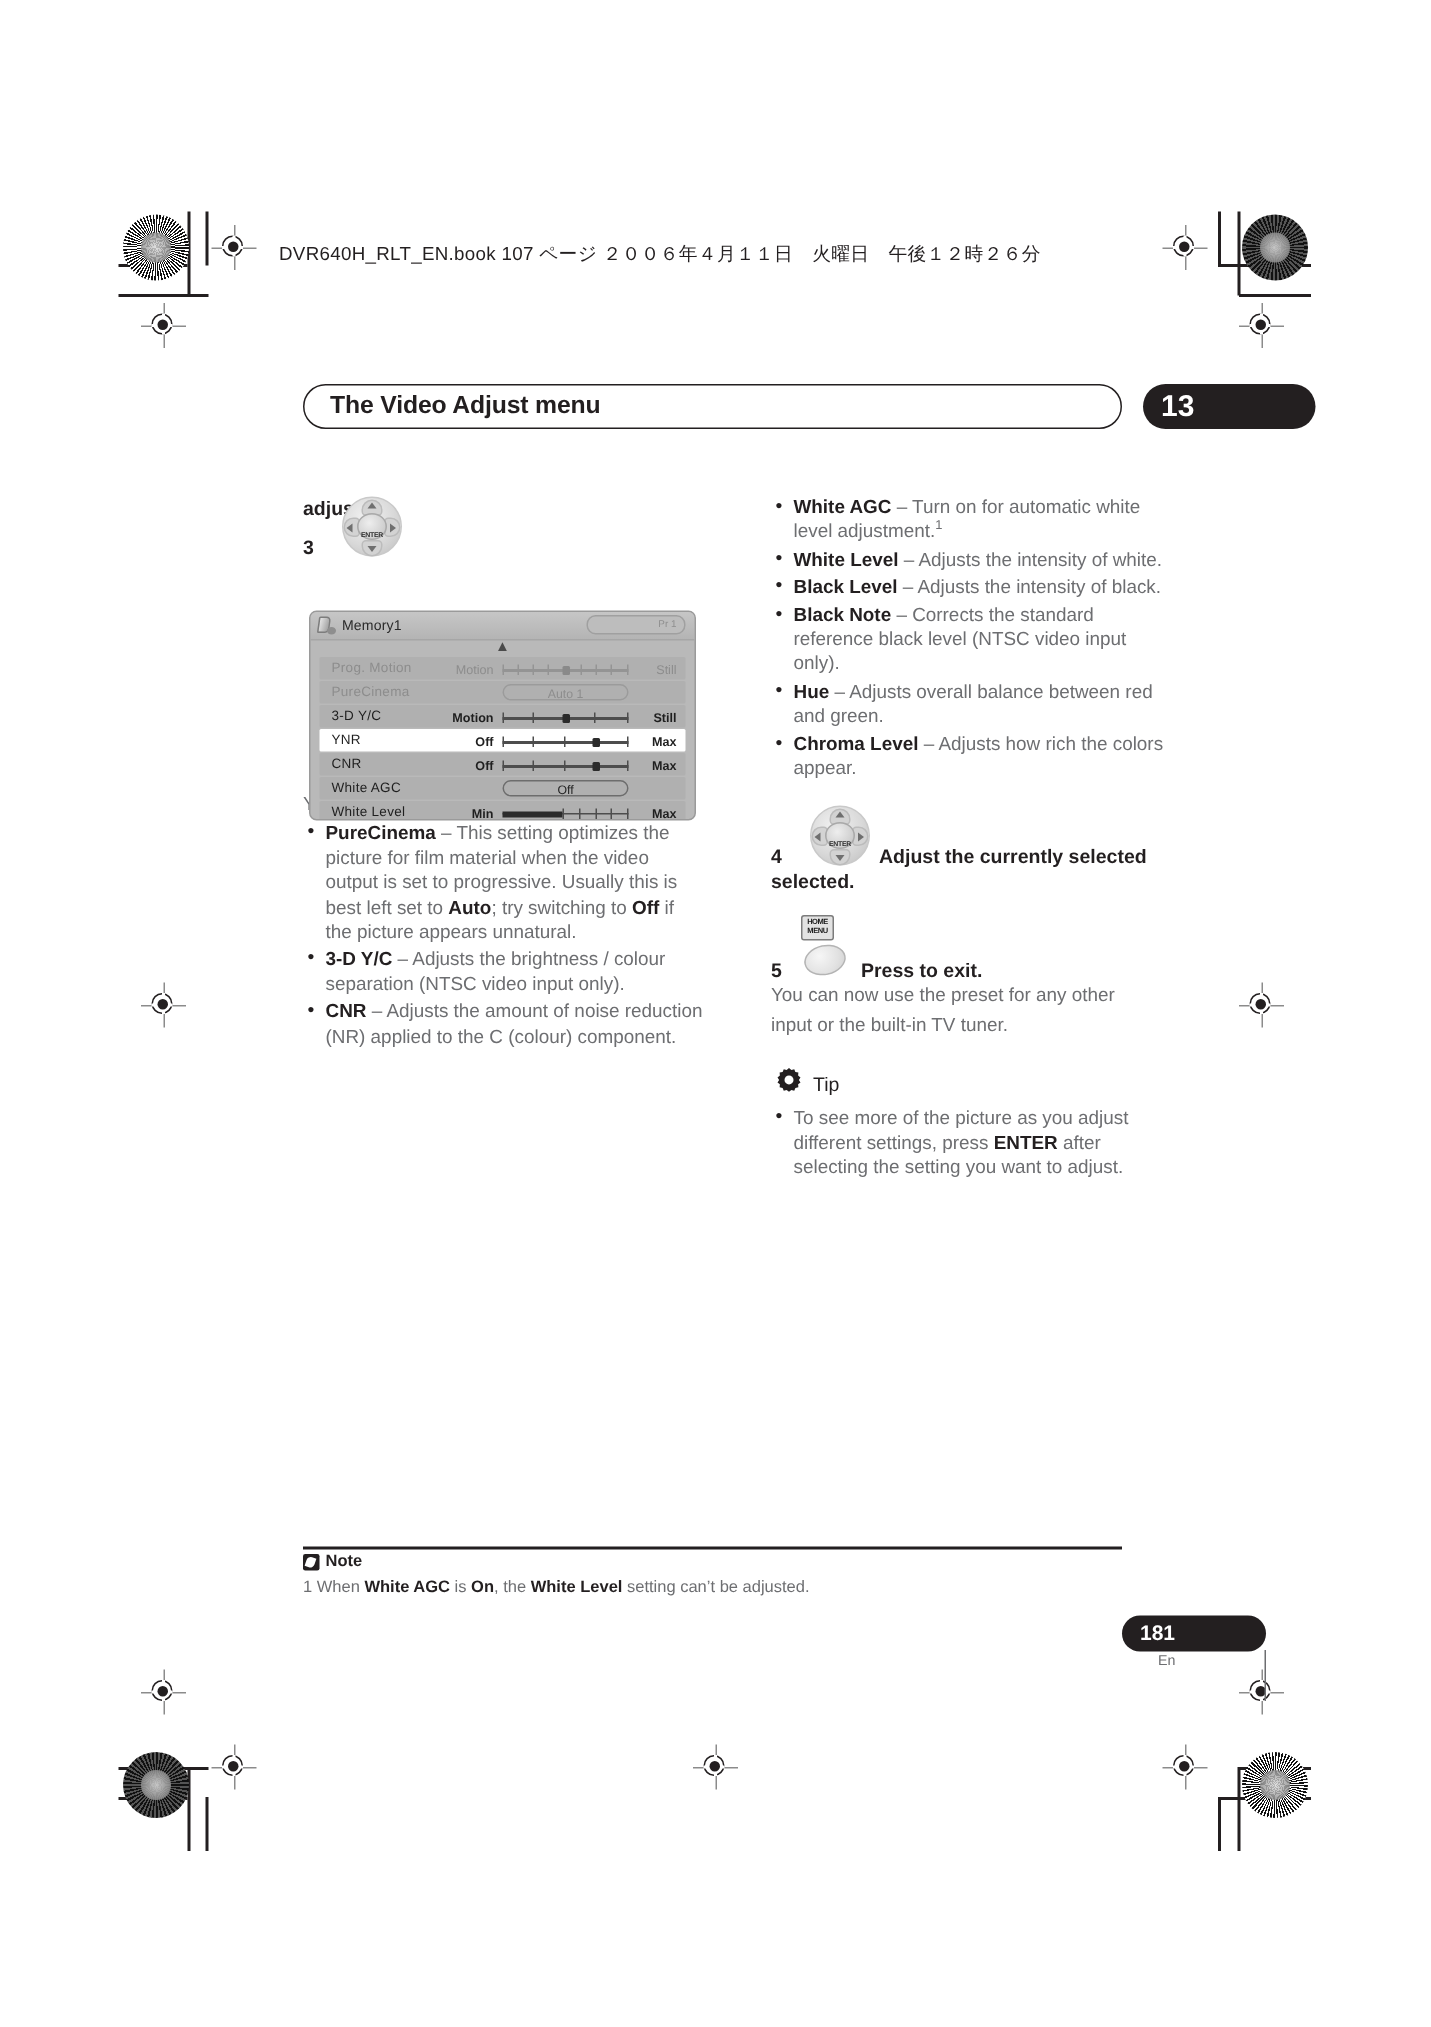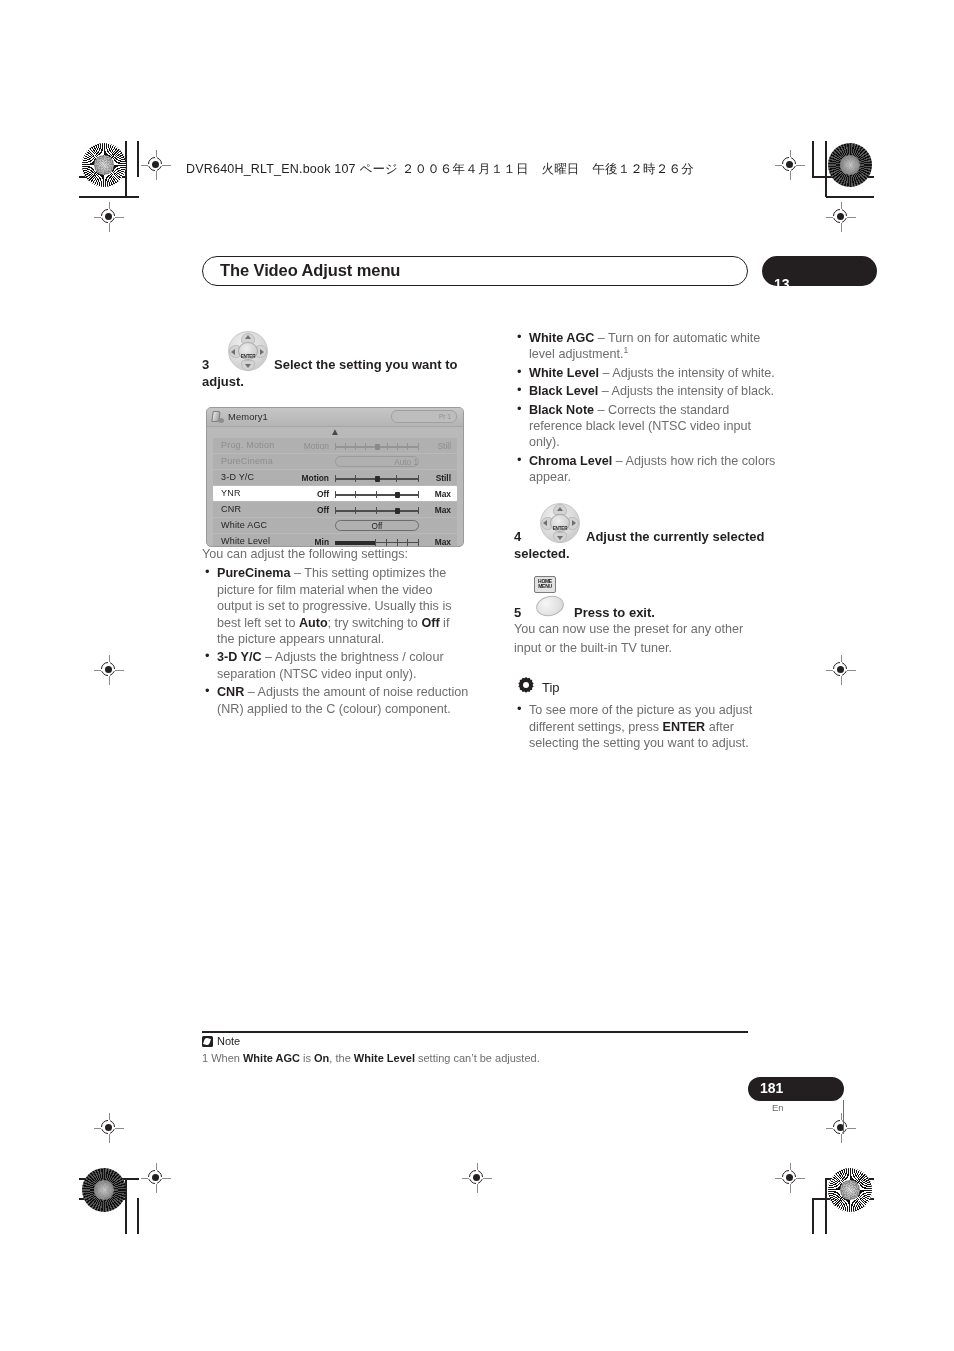--- a/index.html
+++ b/index.html
@@ -90,23 +90,23 @@
   }
   .chap-pill {
     position: absolute;
     left: 762px; top: 256px;
     width: 115px; height: 30px;
     background: #231f20;
     border-radius: 15px;
   }
   .chap-pill .num {
     position: absolute;
-    left: 12px; top: 20px;
+    left: 12px; top: 4px;
     color: #fff;
-    font-size: 14px;
+    font-size: 20px;
     font-weight: bold;
   }
 
   
   .col-left  { position: absolute; left: 202px; top: 330px; width: 268px; }
   .col-right { position: absolute; left: 486px; top: 330px; width: 270px; margin-left: 28px; }
 
   
   .step {
     position: relative;
@@ -336,21 +336,21 @@
     width: 84px; height: 11px;
     border: 1px solid #6d6d6d;
     border-radius: 6px;
     box-sizing: border-box;
   }
   .osd-row.dim .optpill { border-color: #9b9b9b; }
   .optpill span {
     position: absolute; left: 0; right: 0; top: 1.3px;
     text-align: center; font-size: 8.2px; color: #1f1f1f;
   }
-  .osd-row.dim .optpill span { color: #8d8d8d; text-align: right; }
+  .osd-row.dim .optpill span { color: #8d8d8d; }
 
   
   .note-rule {
     position: absolute;
     left: 202px; top: 1031px;
     width: 546px; height: 1.8px;
     background: #231f20;
   }
   .note-head {
     position: absolute;
@@ -366,21 +366,21 @@
   .note-head .nico::after {
     content: "";
     position: absolute; left: 2.2px; top: 1.8px;
     width: 6px; height: 7px;
     background: #fff;
     border-radius: 3px 0 3px 0;
     transform: rotate(18deg);
   }
   .note-head .nlbl {
     position: absolute; left: 15px; top: 0px;
-    font-size: 11px; font-weight: normal; color: #231f20;
+    font-size: 11px; font-weight: bold; color: #231f20;
   }
   .note-body {
     position: absolute;
     left: 202px; top: 1051px;
     width: 560px;
     font-size: 11px;
     line-height: 14px;
     color: #6d6e71;
   }
   .note-body b { color: #231f20; font-weight: bold; }
@@ -541,21 +541,20 @@
       <span class="seg left"></span>
         <span class="seg right"></span>
       <span class="arw u"></span>
         <span class="arw d"></span>
       <span class="arw l"></span>
         <span class="arw r"></span>
       <span class="enter">
           <span>ENTER</span>
         </span>
     </span>
-    <span class="lbl">Select the setting you want to</span>
     <span class="lbl2">adjust.</span>
   </div>
 
   <div style="height:156px;"></div>
 
   <div class="plain-line">You can adjust the following settings:</div>
 
   <ul class="bl">
     <li>
       <b>PureCinema</b><span> –  This setting optimizes the picture for film material when the video output is set to progressive. Usually this is best left set to </span><b>Auto</b><span>; try switching to </span><b>Off</b><span> if the picture appears unnatural.</span>
@@ -683,20 +682,23 @@
       <b>White AGC</b><span> – Turn on for automatic white level adjustment.</span><sup>1</sup>
     </li>
     <li>
       <b>White Level</b><span> – Adjusts the intensity of white.</span>
     </li>
     <li>
       <b>Black Level</b><span> – Adjusts the intensity of black.</span>
     </li>
     <li>
       <b>Black Note</b><span> – Corrects the standard reference black level (NTSC video input only).</span>
+    </li>
+    <li>
+      <b>Hue</b><span> – Adjusts overall balance between red and green.</span>
     </li>
     <li>
       <b>Chroma Level</b><span> – Adjusts how rich the colors appear.</span>
     </li>
   </ul>
 
   <div class="step" style="margin-top:16px;">
     <span class="n">4</span>
     <span class="dpad">
       <span class="ring"></span>

